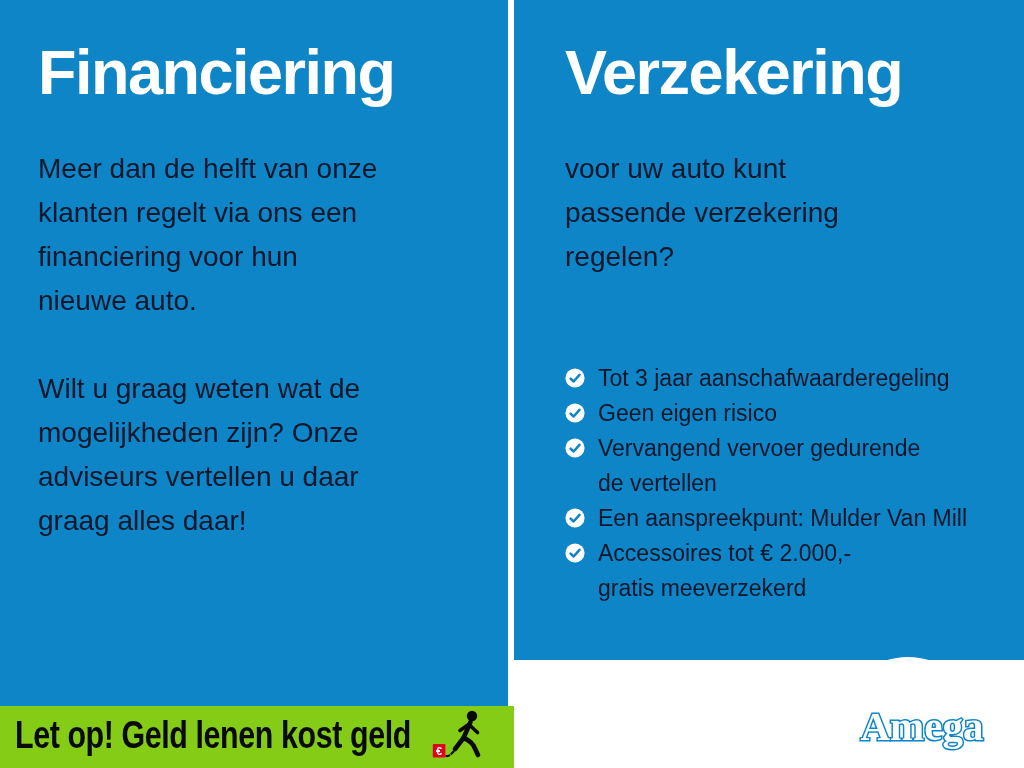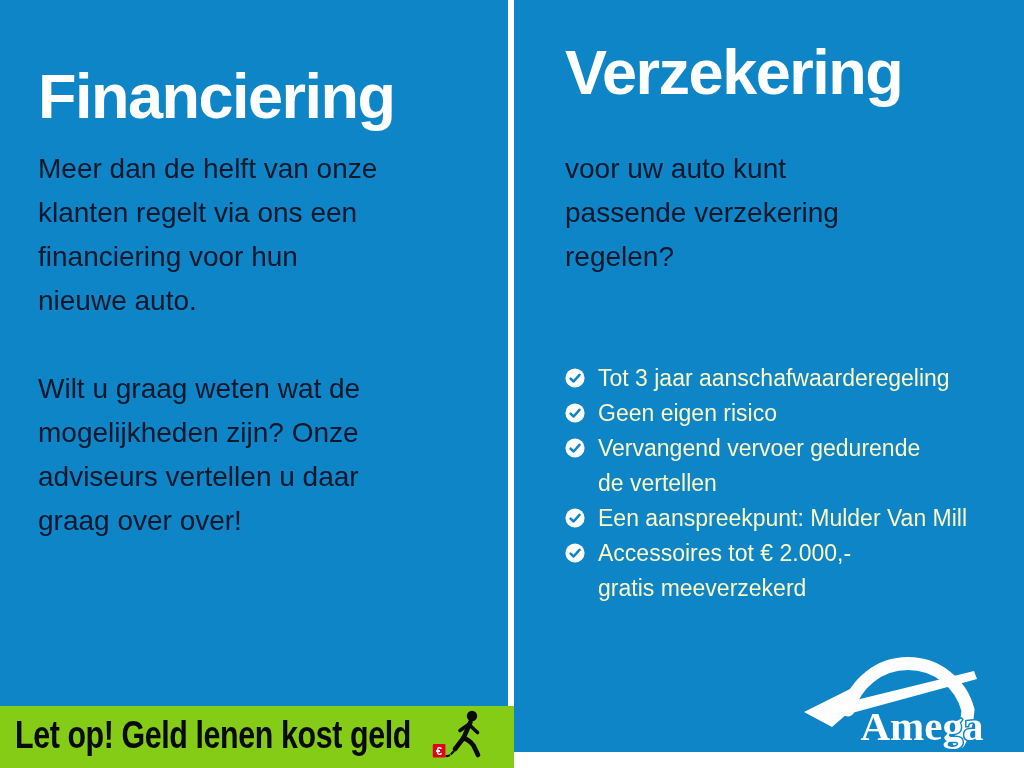--- a/index.html
+++ b/index.html
@@ -1,48 +1,48 @@
 <!DOCTYPE html>
 <html><head>
 <meta charset="utf-8">
 <style>
   html,body { margin:0; padding:0; }
   body { width:1024px; height:768px; background:#ffffff; font-family:"Liberation Sans", sans-serif; }
   .page { position:relative; width:1024px; height:768px; background:#ffffff; overflow:hidden; }
 
   .panel { position:absolute; top:0; background:#0d85c7; }
   .panel.left  { left:0;   width:508px; height:706px; }
-  .panel.right { left:514px; width:510px; height:752px; }
+  .panel.right { left:514px; width:510px; height:660px; }
 
   .panel-title {
     position:absolute; top:38px; margin:0;
     font-size:63px; font-weight:bold; letter-spacing:-1.5px;
     color:#ffffff; white-space:nowrap; line-height:1.1;
   }
-  .panel.left  .panel-title { left:38px;margin-top:24px; }
+  .panel.left  .panel-title { left:38px; }
   .panel.right .panel-title { left:51px; }
 
   .body-text {
     position:absolute; color:#0f172a;
     font-size:28px; line-height:44px; white-space:nowrap;
   }
   .panel.left  .body-text { left:38px; }
   .panel.right .body-text { left:51px; }
   .pos-p1 { top:147px; }
   .pos-p2 { top:367px; }
   .pos-intro { top:147px; }
 
   .checklist {
     position:absolute; left:51px; top:361px;
     margin:0; padding:0; list-style:none;
   }
   .check-item { display:flex; align-items:flex-start; }
   .check-icon { width:20px; height:20px; flex:none; margin-top:7px; margin-right:13px; }
   .bullet-lines .line {
-    color:#fef9c3; font-size:23px; line-height:35px; white-space:nowrap;
+    color:#0f172a; font-size:23px; line-height:35px; white-space:nowrap;
   }
 
   .amega-logo { position:absolute; left:284px; top:626px; width:212px; height:140px; }
   .amega-logo svg { display:block; width:100%; height:100%; }
 
   .credit-warning-bar {
     position:absolute; left:0; top:706px; width:514px; height:62px;
     background:#84cc16;
   }
   .warning-text {
@@ -65,21 +65,21 @@
       <div class="line">Meer dan de helft van onze</div>
       <div class="line">klanten regelt via ons een</div>
       <div class="line">financiering voor hun</div>
       <div class="line">nieuwe auto.</div>
     </div>
 
     <div class="body-text pos-p2">
       <div class="line">Wilt u graag weten wat de</div>
       <div class="line">mogelijkheden zijn? Onze</div>
       <div class="line">adviseurs vertellen u daar</div>
-      <div class="line">graag over over!</div>
+      <div class="line">graag alles daar!</div>
     </div>
   </section>
 
   <section class="panel right">
     <h1 class="panel-title">Verzekering</h1>
 
     <div class="body-text pos-intro">
       <div class="line">voor uw auto kunt</div>
       <div class="line">passende verzekering</div>
       <div class="line">regelen?</div>

